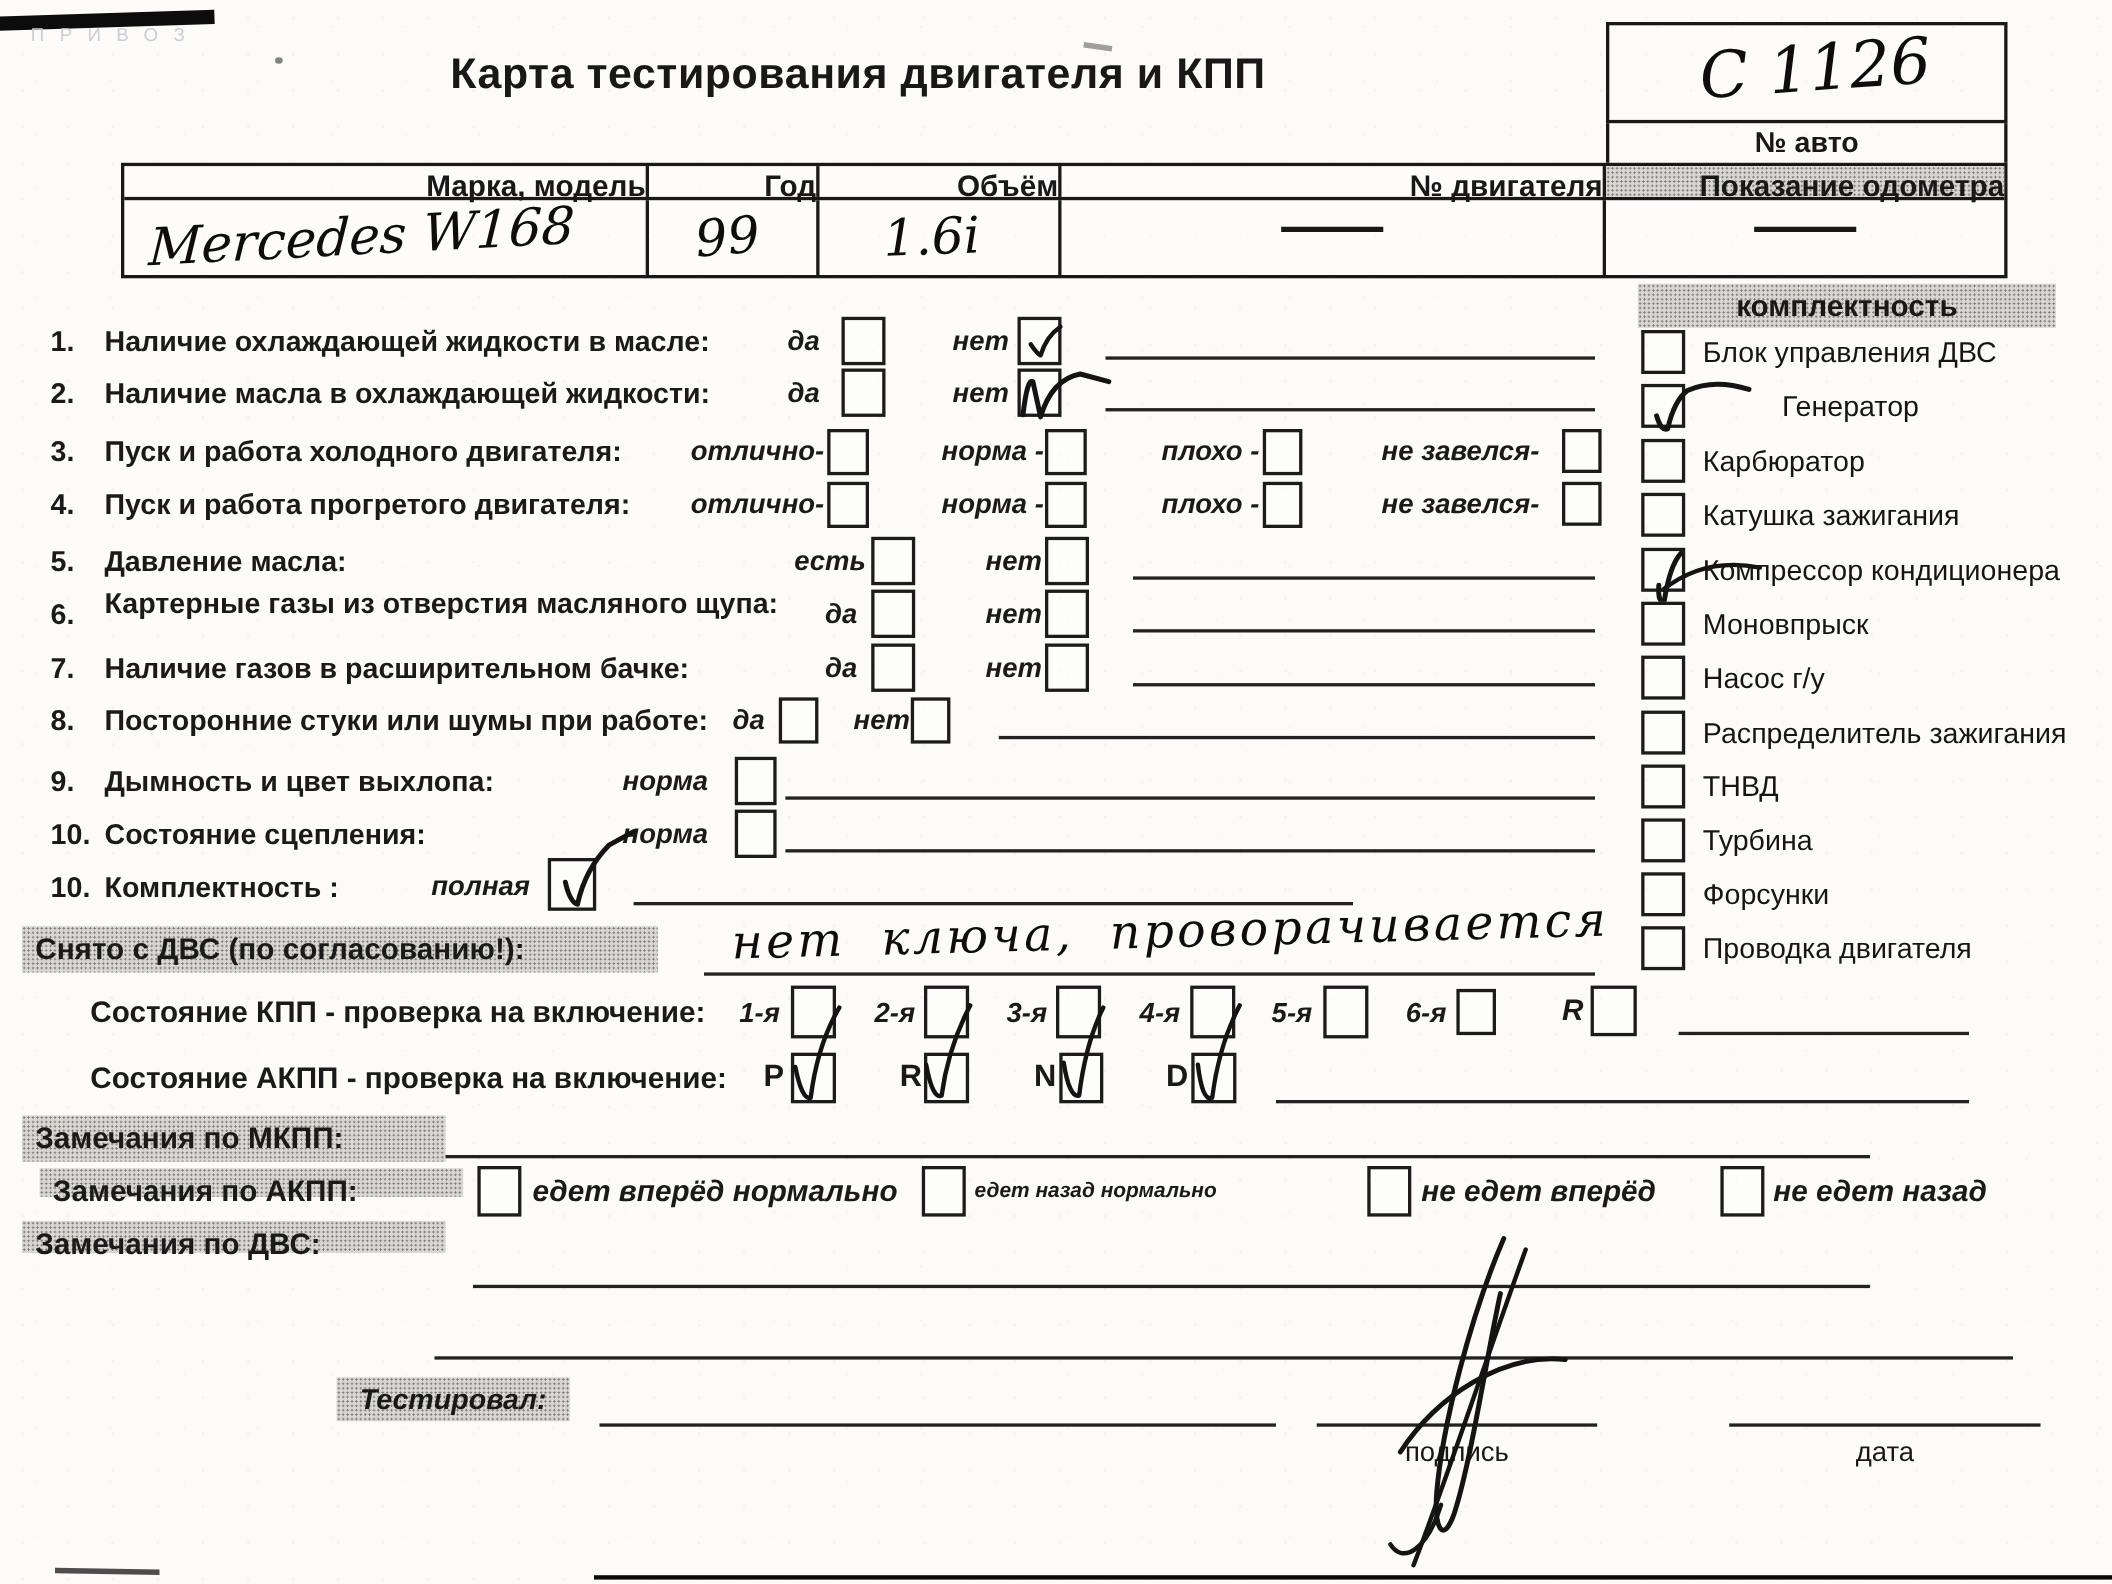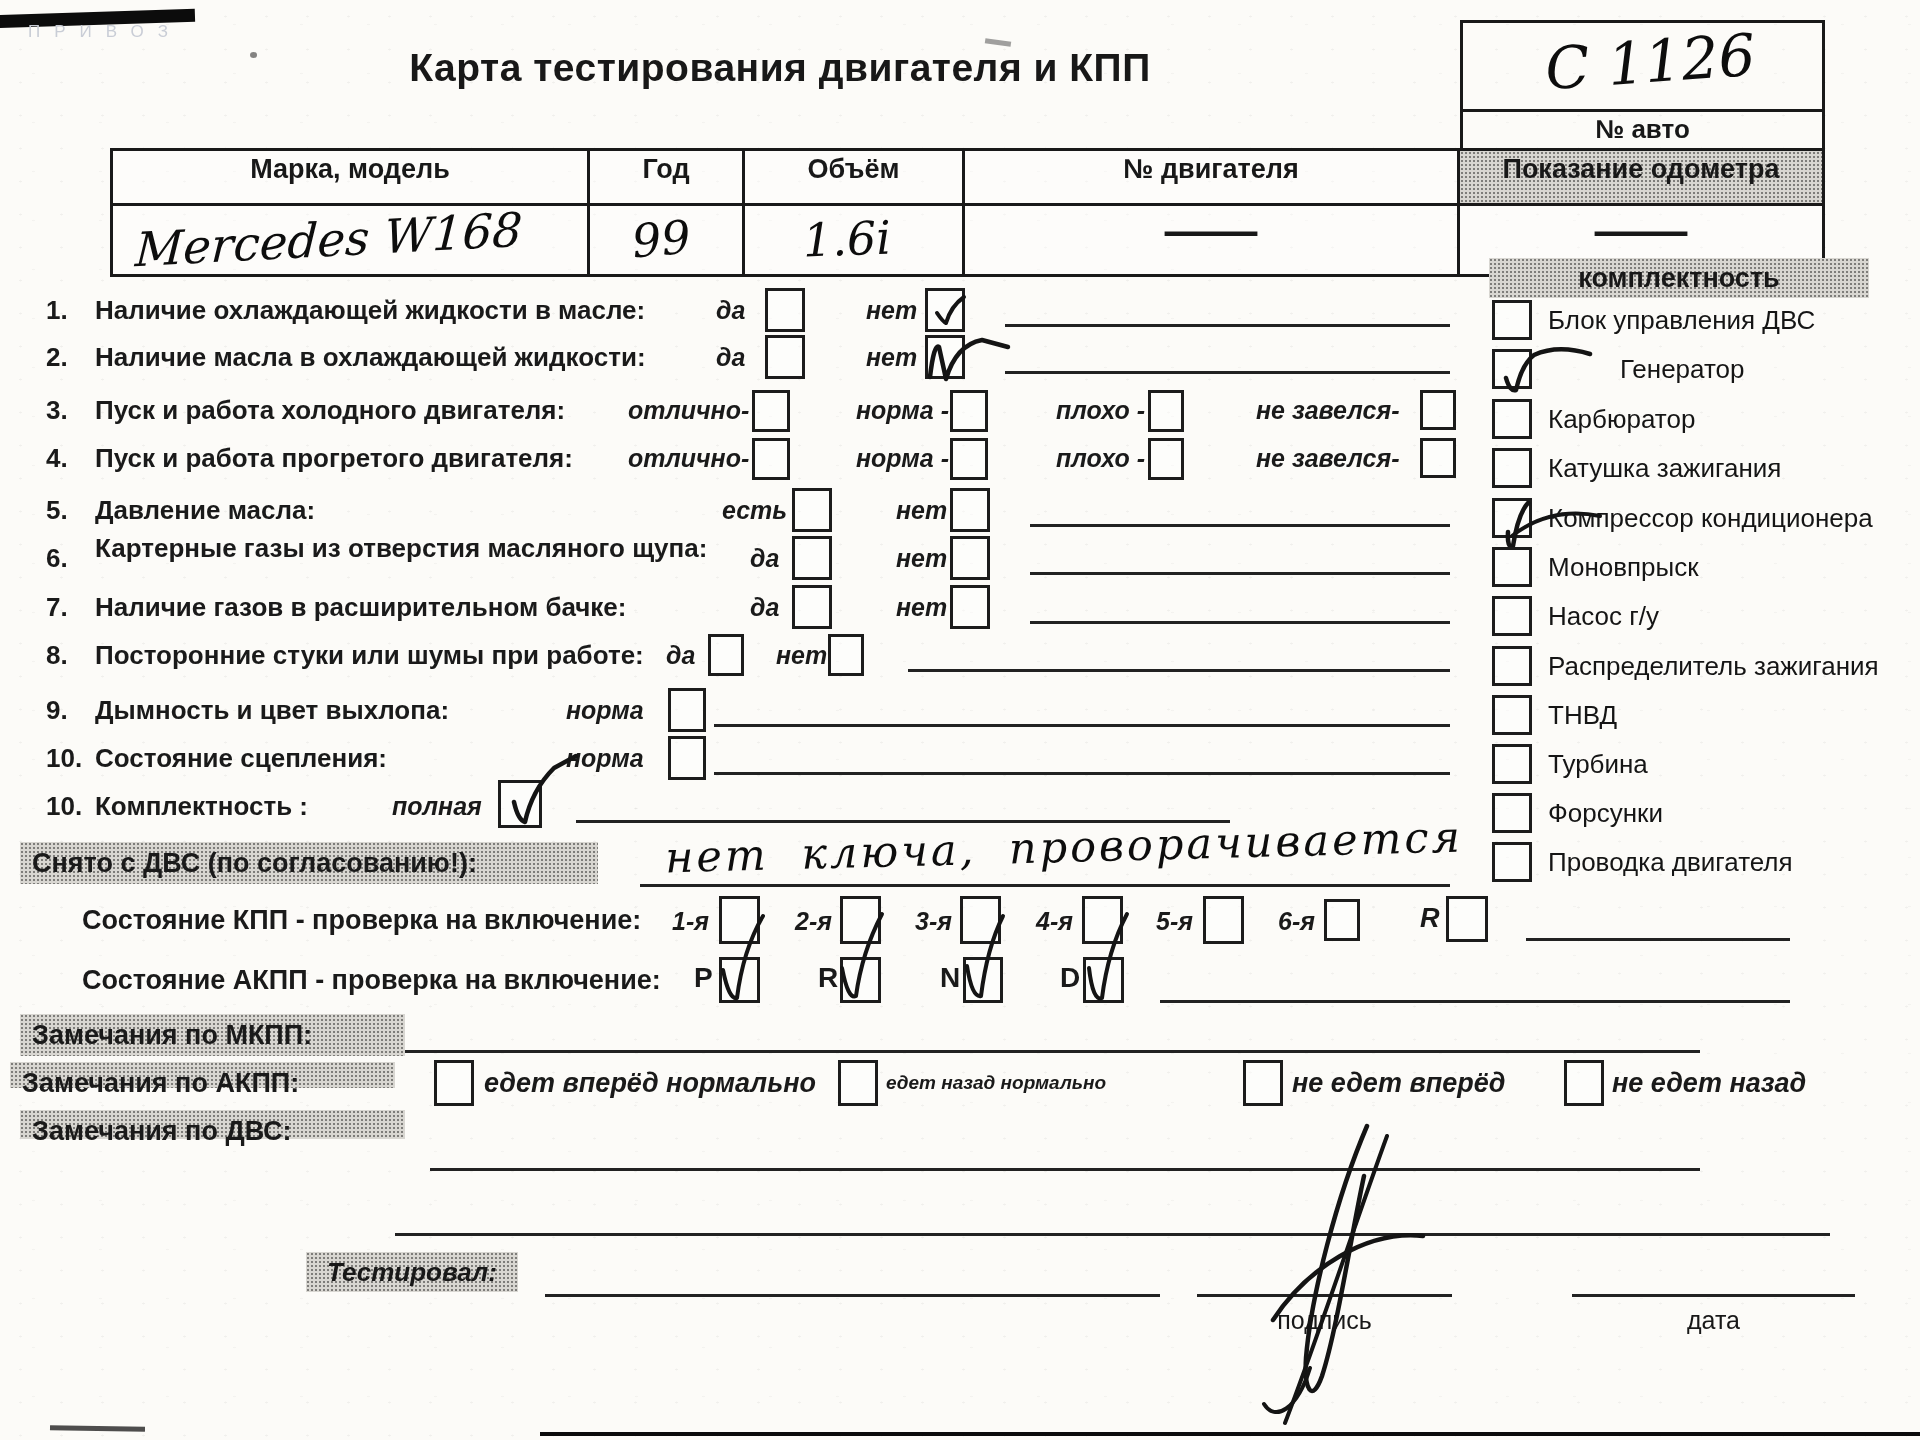--- a/index.html
+++ b/index.html
@@ -12,21 +12,21 @@
   .abs{position:absolute}
   .lbl{position:absolute;font-weight:bold;font-size:26px;line-height:32px;white-space:nowrap;color:#1a1a1a}
   .opt{position:absolute;font-weight:bold;font-style:italic;font-size:25px;line-height:30px;white-space:nowrap;color:#1a1a1a}
   .eq-lbl{position:absolute;font-size:26px;line-height:30px;white-space:nowrap;color:#151515}
   .cb{position:absolute;border:3px solid #1c1c1c;box-sizing:border-box;background:rgba(255,255,255,.45)}
   .line{position:absolute;height:0;border-bottom:3px solid #222}
   .gray{background-color:#d8d6d1;background-image:radial-gradient(rgba(35,35,35,.5) .8px, transparent 1.1px);background-size:4px 4px}
   .hand{position:absolute;font-family:"DejaVu Serif", serif;font-style:italic;color:#0d0d0d;white-space:nowrap}
   .tick{position:absolute;overflow:visible}
   .tick path{fill:none;stroke:#141414;stroke-linecap:round;stroke-linejoin:round}
-  .hdr-cell{box-sizing:border-box;font-weight:bold;font-size:27px;text-align:center;line-height:36px;height:52px;border-right:3px solid #191919}
+  .hdr-cell{box-sizing:border-box;font-weight:bold;font-size:27px;text-align:right;line-height:36px;height:28px;border-right:3px solid #191919}
   .val-cell{box-sizing:border-box;position:relative;height:68px;border-right:3px solid #191919}
   .dash{display:inline-block;transform:scaleX(2.6);font-weight:bold;font-family:"DejaVu Serif",serif}
   .flex{display:flex}
 </style>
 </head>
 <body>
 
 <div id="page">
 
   <div class="abs" style="left:-10px;top:12px;width:205px;height:13px;background:#0c0c0c;transform:rotate(-1.8deg)"></div>
@@ -247,21 +247,21 @@
   <svg class="tick" style="left:1077px;top:908px" width="64" height="100" viewBox="0 0 64 100">
       <path d="M12 60 Q16 94 25 90 Q31 42 50 6" stroke-width="4"></path>
     </svg>
   <div class="line" style="left:1160px;top:1000px;width:630px"></div>
 
   <div class="abs gray" style="left:20px;top:1014px;width:385px;height:42px">
     <span class="lbl" style="left:12px;top:5px;font-size:27px">Замечания по МКПП:</span>
   </div>
   <div class="line" style="left:405px;top:1050px;width:1295px"></div>
 
-  <div class="abs gray" style="left:10px;top:1062px;width:385px;height:26px">
+  <div class="abs gray" style="left:36px;top:1062px;width:385px;height:26px">
     <span class="lbl" style="left:12px;top:5px;font-size:27px">Замечания по АКПП:</span>
   </div>
   <div class="cb" style="left:434px;top:1060px;width:40px;height:46px"></div>
   <div class="opt" style="left:484px;top:1068px;font-size:27px">едет вперёд нормально</div>
   <div class="cb" style="left:838px;top:1060px;width:40px;height:46px"></div>
   <div class="opt" style="left:886px;top:1068px;font-size:19px">едет назад нормально</div>
   <div class="cb" style="left:1243px;top:1060px;width:40px;height:46px"></div>
   <div class="opt" style="left:1292px;top:1068px;font-size:27px">не едет вперёд</div>
   <div class="cb" style="left:1564px;top:1060px;width:40px;height:46px"></div>
   <div class="opt" style="left:1612px;top:1068px;font-size:27px">не едет назад</div>

